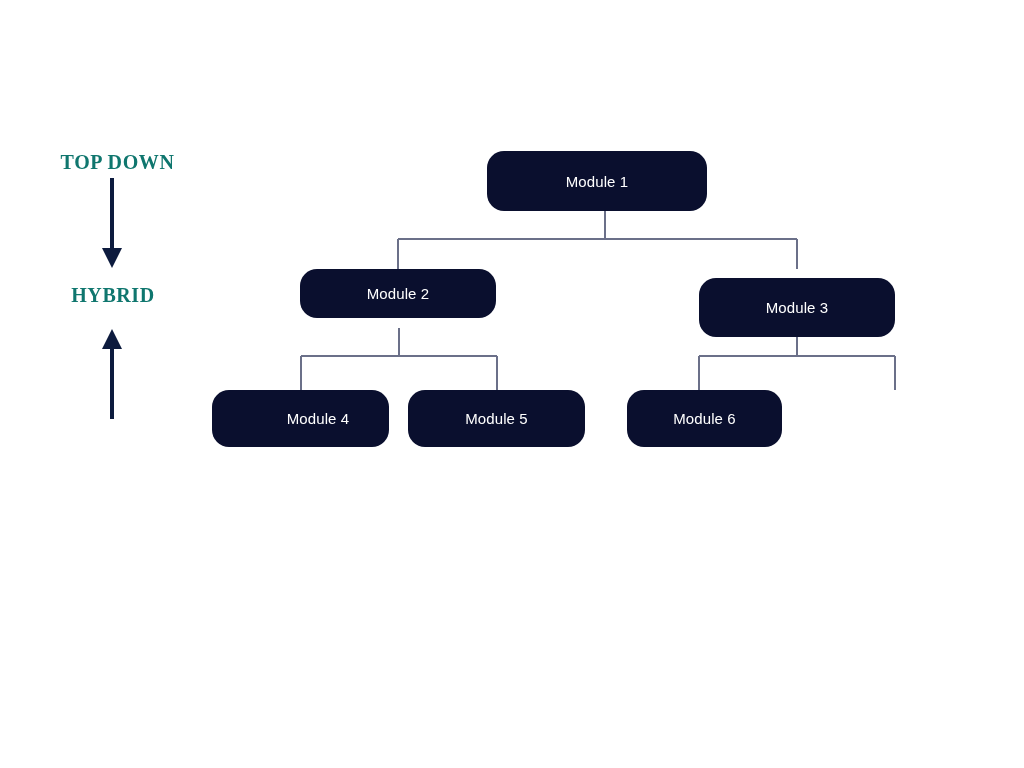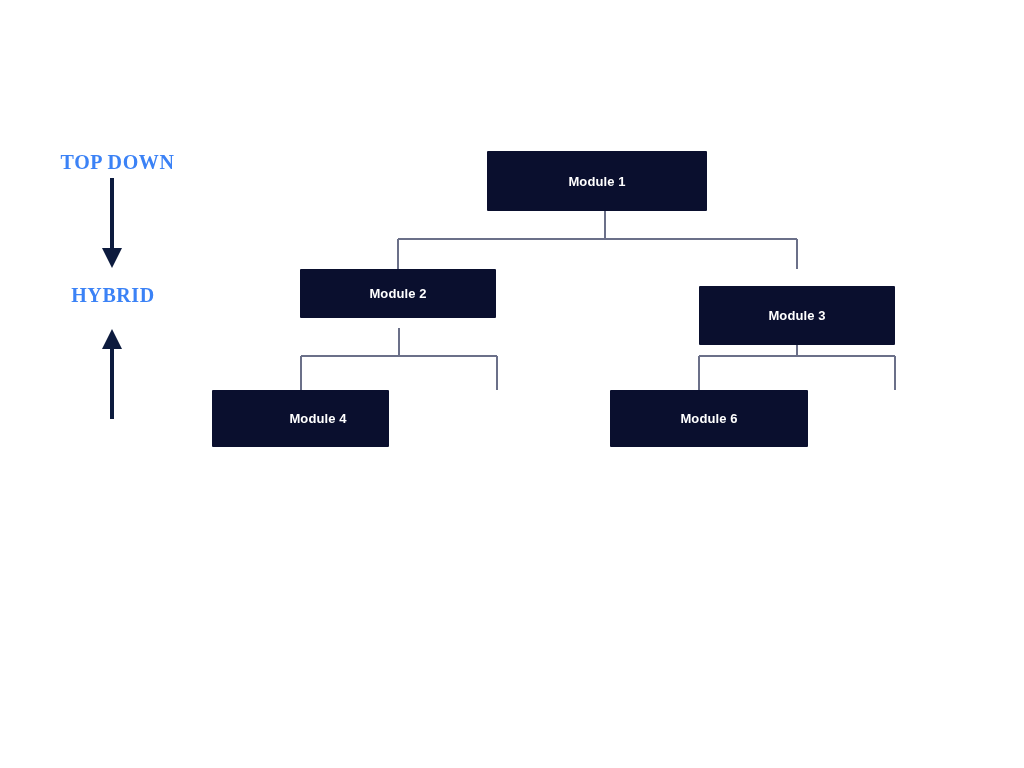--- a/index.html
+++ b/index.html
@@ -23,55 +23,55 @@
     height: 768px;
   }
 
   
   .legend-label {
     position: absolute;
     font-family: "Liberation Serif", serif;
     font-weight: bold;
     font-size: 20px;
     letter-spacing: 0.6px;
-    color: #3b82f6;
+    color: #0f766e;
     white-space: nowrap;
     text-align: center;
     line-height: 1;
   }
   #legend-top-down  { left: 0px;  top: 152px; width: 235px; }
   #legend-hybrid    { left: 0px;  top: 285px; width: 226px; }
   #legend-bottom-up { left: 0px;  top: 424px; width: 235px; }
 
   .legend-arrow {
     position: absolute;
   }
 
   
   .node {
     position: absolute;
     background: #0a0f2e;
-    border-radius: 1px;
+    border-radius: 17px;
     color: #ffffff;
     display: flex;
     align-items: center;
     justify-content: center;
     font-family: "Liberation Sans", sans-serif;
-    font-size: 13px;
-    font-weight: 700;
+    font-size: 15px;
+    font-weight: 400;
     letter-spacing: 0.1px;
     box-sizing: border-box;
   }
 
   #node-1 { left: 487px; top: 151px; width: 220px; height: 60px; }
   #node-2 { left: 300px; top: 269px; width: 196px; height: 49px; }
-  #node-3 { left: 699px; top: 286px; width: 196px; height: 59px; }
+  #node-3 { left: 699px; top: 278px; width: 196px; height: 59px; }
   #node-4 { left: 212px; top: 390px; width: 177px; height: 57px; padding-left: 35px; }
   #node-5 { left: 408px; top: 390px; width: 177px; height: 57px; }
-  #node-6 { left: 610px; top: 390px; width: 198px; height: 57px; }
+  #node-6 { left: 627px; top: 390px; width: 155px; height: 57px; }
   #node-7 { left: 806px; top: 390px; width: 177px; height: 57px; }
 
   #connectors {
     position: absolute;
     left: 0;
     top: 0;
     width: 1024px;
     height: 768px;
     pointer-events: none;
   }
@@ -117,17 +117,18 @@
 
 
   <div class="node" id="node-1">Module 1</div>
 
   <div class="node" id="node-2">Module 2</div>
 
   <div class="node" id="node-3">Module 3</div>
 
   <div class="node" id="node-4">Module 4</div>
 
+  <div class="node" id="node-5">Module 5</div>
 
   <div class="node" id="node-6">Module 6</div>
 
 
 </div>
 
 </body></html>

